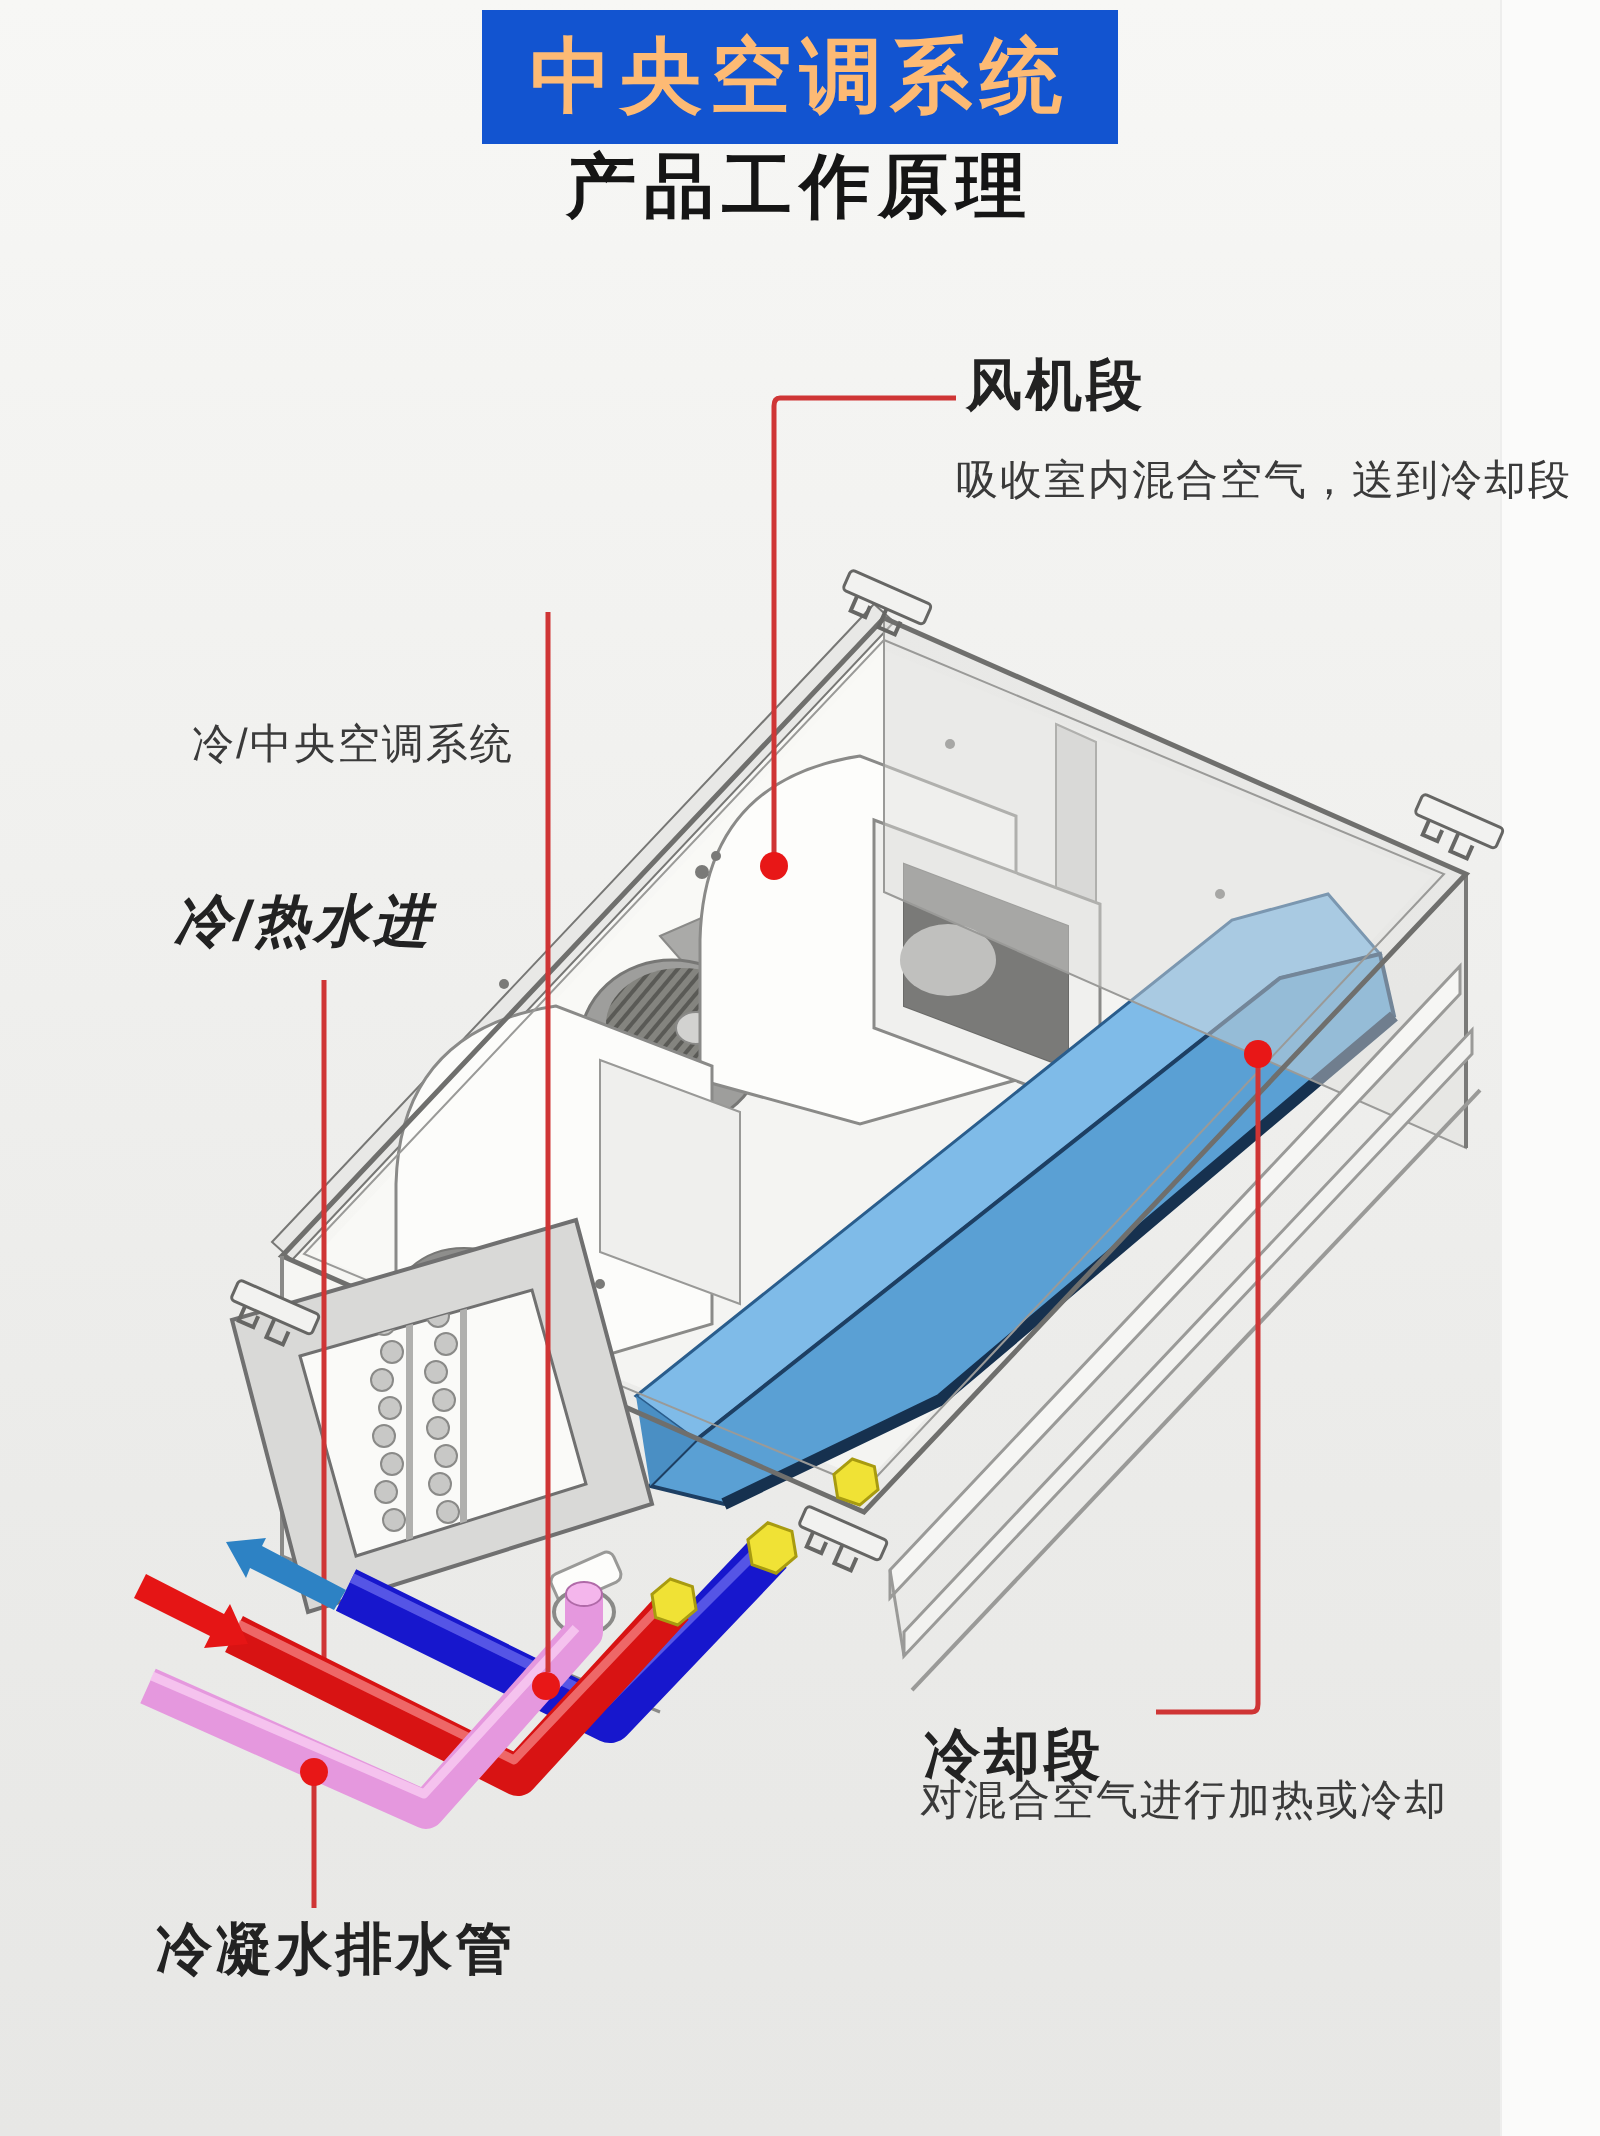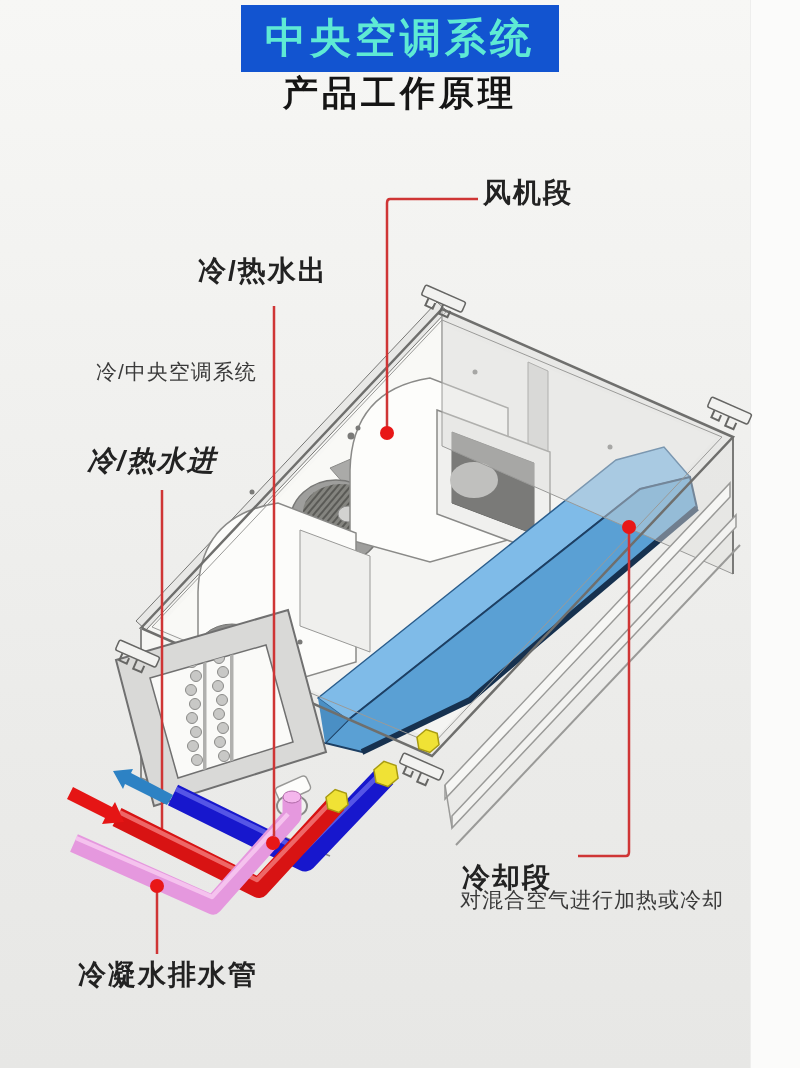--- a/index.html
+++ b/index.html
@@ -5,21 +5,21 @@
   html,body{margin:0;padding:0;background:#dcdcda;}
   .stage{
     position:relative;width:800px;height:1068px;overflow:hidden;
     font-family:"Liberation Sans","DejaVu Sans",sans-serif;
     background:linear-gradient(180deg,#f7f7f5 0%,#f1f1ef 35%,#ebebe9 70%,#e7e7e5 100%);
   }
   .right-strip{position:absolute;left:750px;top:0;width:50px;height:100%;
     background:#fbfbfa;border-left:1px solid rgba(0,0,0,0.05);}
   .badge{
     position:absolute;left:50%;top:5px;transform:translateX(-50%);
-    background:#1254d0;color:#5eead4;padding:6px 24px;
+    background:#1254d0;color:#fdba74;padding:6px 24px;
     font-size:41px;font-weight:700;letter-spacing:4px;white-space:nowrap;
   }
   .heading{
     position:absolute;left:50%;top:70px;transform:translateX(-50%);margin:0;
     color:#151515;font-size:35px;font-weight:900;letter-spacing:4px;white-space:nowrap;
   }
   .lbl{position:absolute;color:#222222;white-space:nowrap;}
   .lbl.big{font-size:28px;font-weight:600;letter-spacing:2px;}
   .lbl.small{font-size:21px;font-weight:400;color:#3a3a3a;letter-spacing:1px;}
   .lbl-fan{left:483px;top:174px;}
@@ -209,19 +209,19 @@
     </g>
     <g>
       <circle cx="387" cy="433" r="7" fill="#e81717"></circle>
       <circle cx="273" cy="843" r="7" fill="#e81717"></circle>
       <circle cx="629" cy="527" r="7" fill="#e81717"></circle>
       <circle cx="157" cy="886" r="7" fill="#e81717"></circle>
     </g>
   </svg>
 
   <div class="lbl big lbl-fan">风机段</div>
-  <div class="lbl big lbl-out">冷/热水出</div>
+  <div class="lbl small lbl-fan-desc">吸收室内混合空气，送到冷却段</div>
   <div class="lbl small lbl-supply">冷/中央空调系统</div>
   <div class="lbl big lbl-in">冷/热水进</div>
   <div class="lbl big lbl-cool">冷却段</div>
   <div class="lbl big lbl-drain">冷凝水排水管</div>
   <div class="lbl small lbl-cool-desc">对混合空气进行加热或冷却</div>
 </div>
 
 </body></html>

